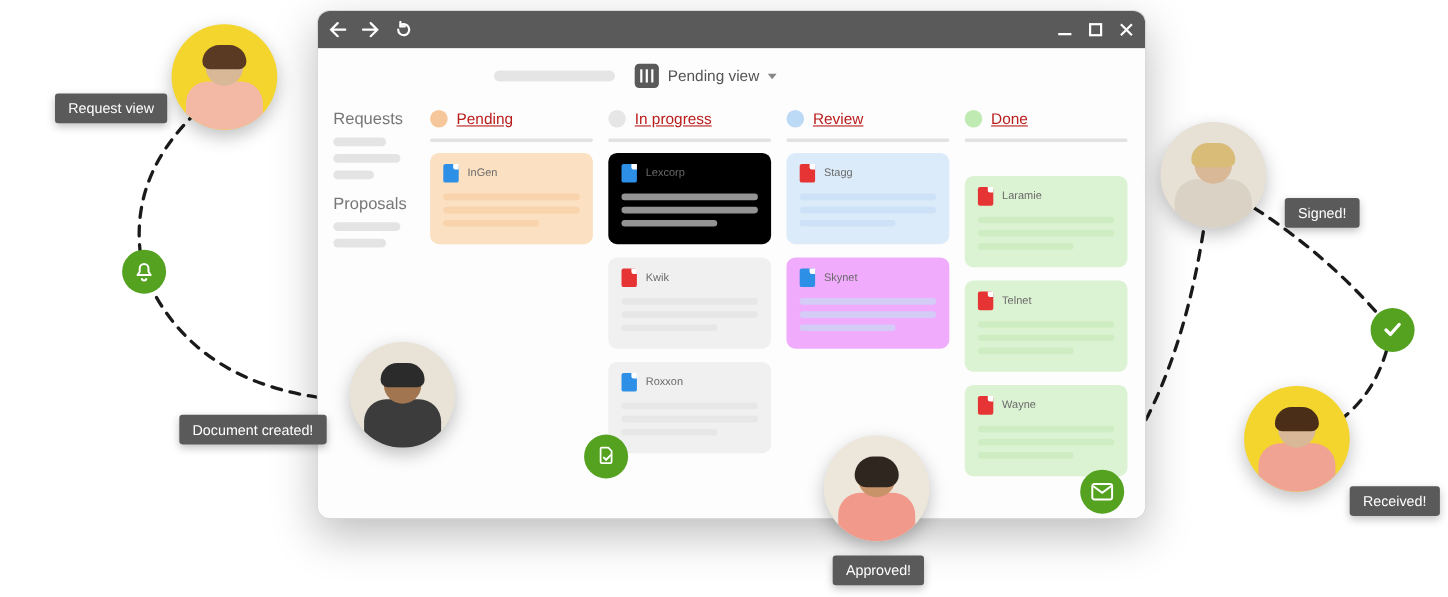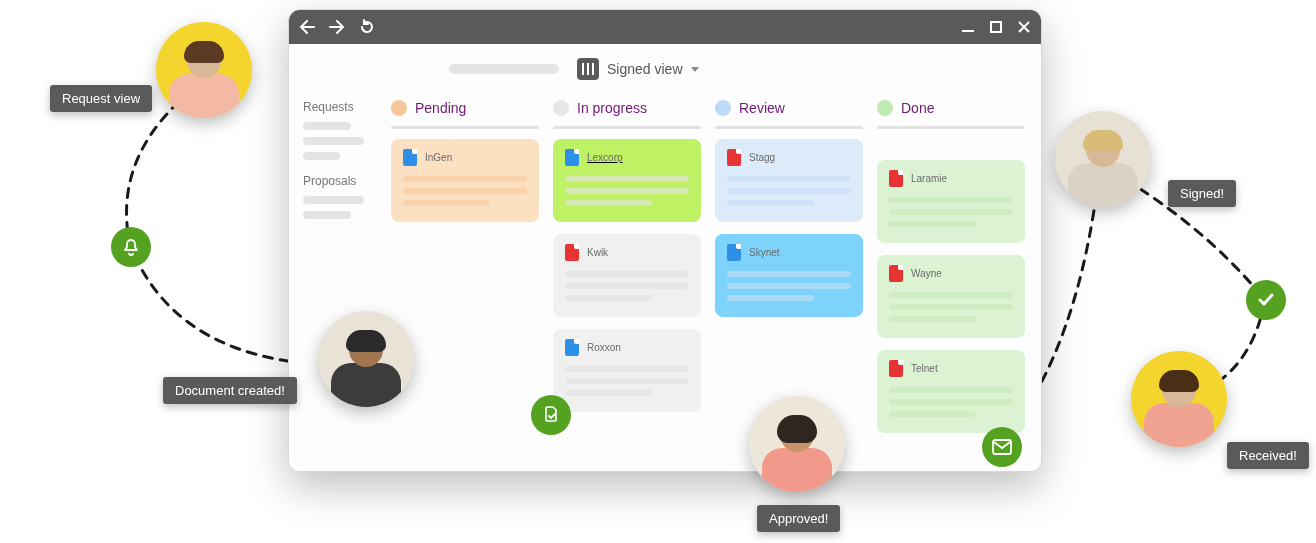--- a/index.html
+++ b/index.html
@@ -66,30 +66,30 @@
   }
   .view-ico span {
     display:inline-block; width:2px; height:12px; background:#fff; margin:0 1.5px;
   }
   .chev { width:0;height:0;border-left:4px solid transparent;border-right:4px solid transparent;border-top:5px solid #888; }
   .sidebar {
     width: 112px;
     padding: 56px 12px 0 14px;
   }
   .side-group { margin-bottom: 14px; }
-  .side-title { color: #777; font-size: 12px; margin-bottom: 8px; }
+  .side-title { color: #777; font-size: 15px; margin-bottom: 8px; }
   .side-skel { height: 8px; background: #e4e4e4; border-radius: 4px; margin-bottom: 7px; }
   .board {
     flex: 1;
     padding: 56px 16px 0 8px;
     display: flex;
     gap: 14px;
   }
   .col { width: 148px; }
-  .col-head { display:flex; align-items:center; gap:8px; font-size:14px; color:#701a75; margin-bottom: 10px; }
+  .col-head { display:flex; align-items:center; gap:8px; font-size:14px; color:#b91c1c; margin-bottom: 10px; text-decoration: underline; }
   .dot { width:16px; height:16px; border-radius:50%; }
   .col-headline { height:3px; background:#e2e2e2; border-radius:2px; margin-bottom:10px; }
   .card {
     border-radius: 8px;
     padding: 10px 12px;
     margin-bottom: 12px;
   }
   .card-top { display:flex; align-items:center; gap:8px; margin-bottom:10px; }
   .file-ico { width:14px; height:17px; position:relative; border-radius:2px 2px 2px 2px; }
   .file-ico::after { content:""; position:absolute; top:0; right:0; width:5px; height:5px; background:#fff; border-bottom-left-radius:2px; }
@@ -182,21 +182,21 @@
   </div>
 
   <div class="toolbar">
     <div class="skel"></div>
     <div class="view-switch">
       <span class="view-ico">
           <span></span>
           <span></span>
           <span></span>
         </span>
-      <span>Signed view</span>
+      <span>Pending view</span>
       <span class="chev"></span>
     </div>
   </div>
 
   <div class="body">
     <div class="sidebar">
       <div class="side-group">
         <div class="side-title">Requests</div>
         <div class="side-skel" style="width:70%"></div>
         <div class="side-skel" style="width:90%"></div>
@@ -225,21 +225,21 @@
             <div class="card-line" style="background: rgb(247, 205, 162);"></div>
             <div class="card-line short" style="background: rgb(247, 205, 162);"></div>
           </div>
         </div>
         <div class="col">
           <div class="col-head">
             <span class="dot" style="background: rgb(230, 230, 230);"></span>
             <span>In progress</span>
           </div>
           <div class="col-headline"></div>
-          <div class="card" style="background: #bef264; text-decoration: underline;">
+          <div class="card" style="background: #000000; text-decoration: underline;">
             <div class="card-top">
               <span class="file-ico blue"></span>
               <span class="card-title">Lexcorp</span>
             </div>
             <div class="card-line" style="background: rgb(226, 226, 226);"></div>
             <div class="card-line" style="background: rgb(226, 226, 226);"></div>
             <div class="card-line short" style="background: rgb(226, 226, 226);"></div>
           </div>
           <div class="card" style="background: rgb(240, 240, 240);">
             <div class="card-top">
@@ -268,21 +268,21 @@
           <div class="col-headline"></div>
           <div class="card" style="background: rgb(220, 235, 250); text-align: center;">
             <div class="card-top">
               <span class="file-ico red"></span>
               <span class="card-title">Stagg</span>
             </div>
             <div class="card-line" style="background: rgb(197, 221, 244);"></div>
             <div class="card-line" style="background: rgb(197, 221, 244);"></div>
             <div class="card-line short" style="background: rgb(197, 221, 244);"></div>
           </div>
-          <div class="card" style="background: #7dd3fc;">
+          <div class="card" style="background: #f0abfc;">
             <div class="card-top">
               <span class="file-ico blue"></span>
               <span class="card-title">Skynet</span>
             </div>
             <div class="card-line" style="background: rgb(197, 221, 244);"></div>
             <div class="card-line" style="background: rgb(197, 221, 244);"></div>
             <div class="card-line short" style="background: rgb(197, 221, 244);"></div>
           </div>
         </div>
         <div class="col">
@@ -296,30 +296,30 @@
               <span class="file-ico red"></span>
               <span class="card-title">Laramie</span>
             </div>
             <div class="card-line" style="background: rgb(198, 233, 185);"></div>
             <div class="card-line" style="background: rgb(198, 233, 185);"></div>
             <div class="card-line short" style="background: rgb(198, 233, 185);"></div>
           </div>
           <div class="card" style="background: rgb(220, 243, 211);">
             <div class="card-top">
               <span class="file-ico red"></span>
+              <span class="card-title">Telnet</span>
+            </div>
+            <div class="card-line" style="background: rgb(198, 233, 185);"></div>
+            <div class="card-line" style="background: rgb(198, 233, 185);"></div>
+            <div class="card-line short" style="background: rgb(198, 233, 185);"></div>
+          </div>
+          <div class="card" style="background: rgb(220, 243, 211);">
+            <div class="card-top">
+              <span class="file-ico red"></span>
               <span class="card-title">Wayne</span>
-            </div>
-            <div class="card-line" style="background: rgb(198, 233, 185);"></div>
-            <div class="card-line" style="background: rgb(198, 233, 185);"></div>
-            <div class="card-line short" style="background: rgb(198, 233, 185);"></div>
-          </div>
-          <div class="card" style="background: rgb(220, 243, 211);">
-            <div class="card-top">
-              <span class="file-ico red"></span>
-              <span class="card-title">Telnet</span>
             </div>
             <div class="card-line" style="background: rgb(198, 233, 185);"></div>
             <div class="card-line" style="background: rgb(198, 233, 185);"></div>
             <div class="card-line short" style="background: rgb(198, 233, 185);"></div>
           </div>
         </div>
       </div>
   </div>
 </div>
 

